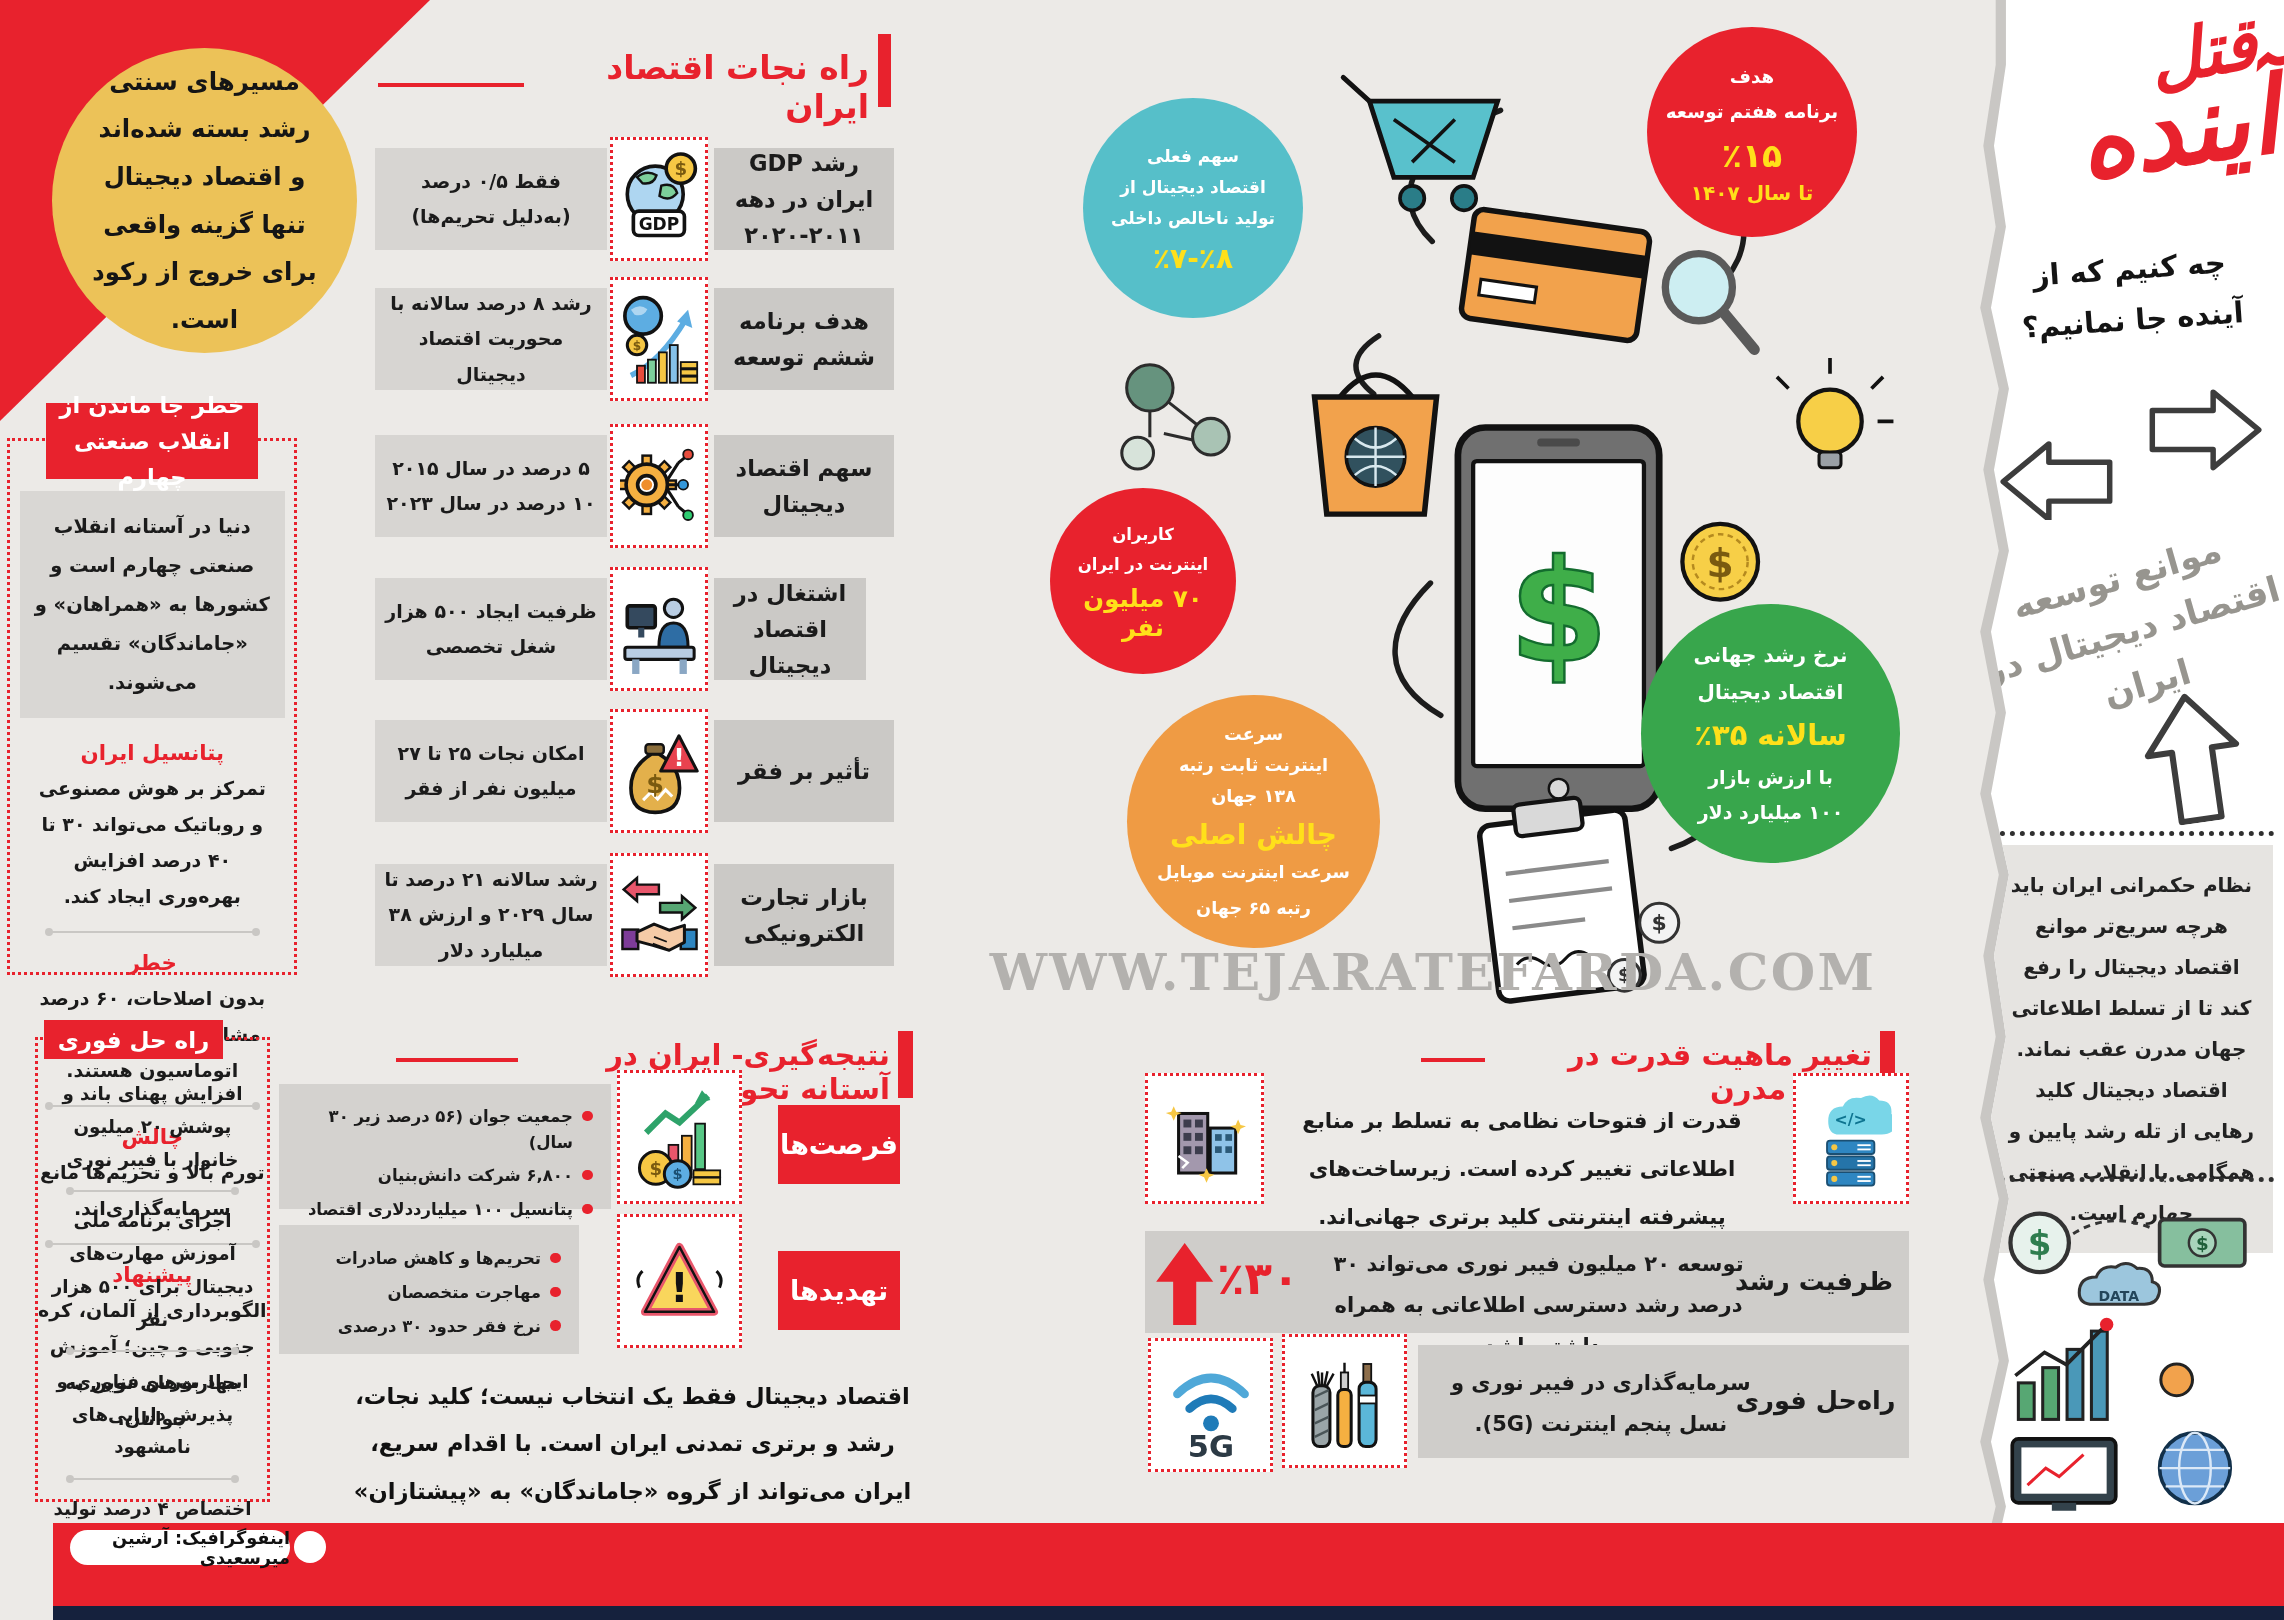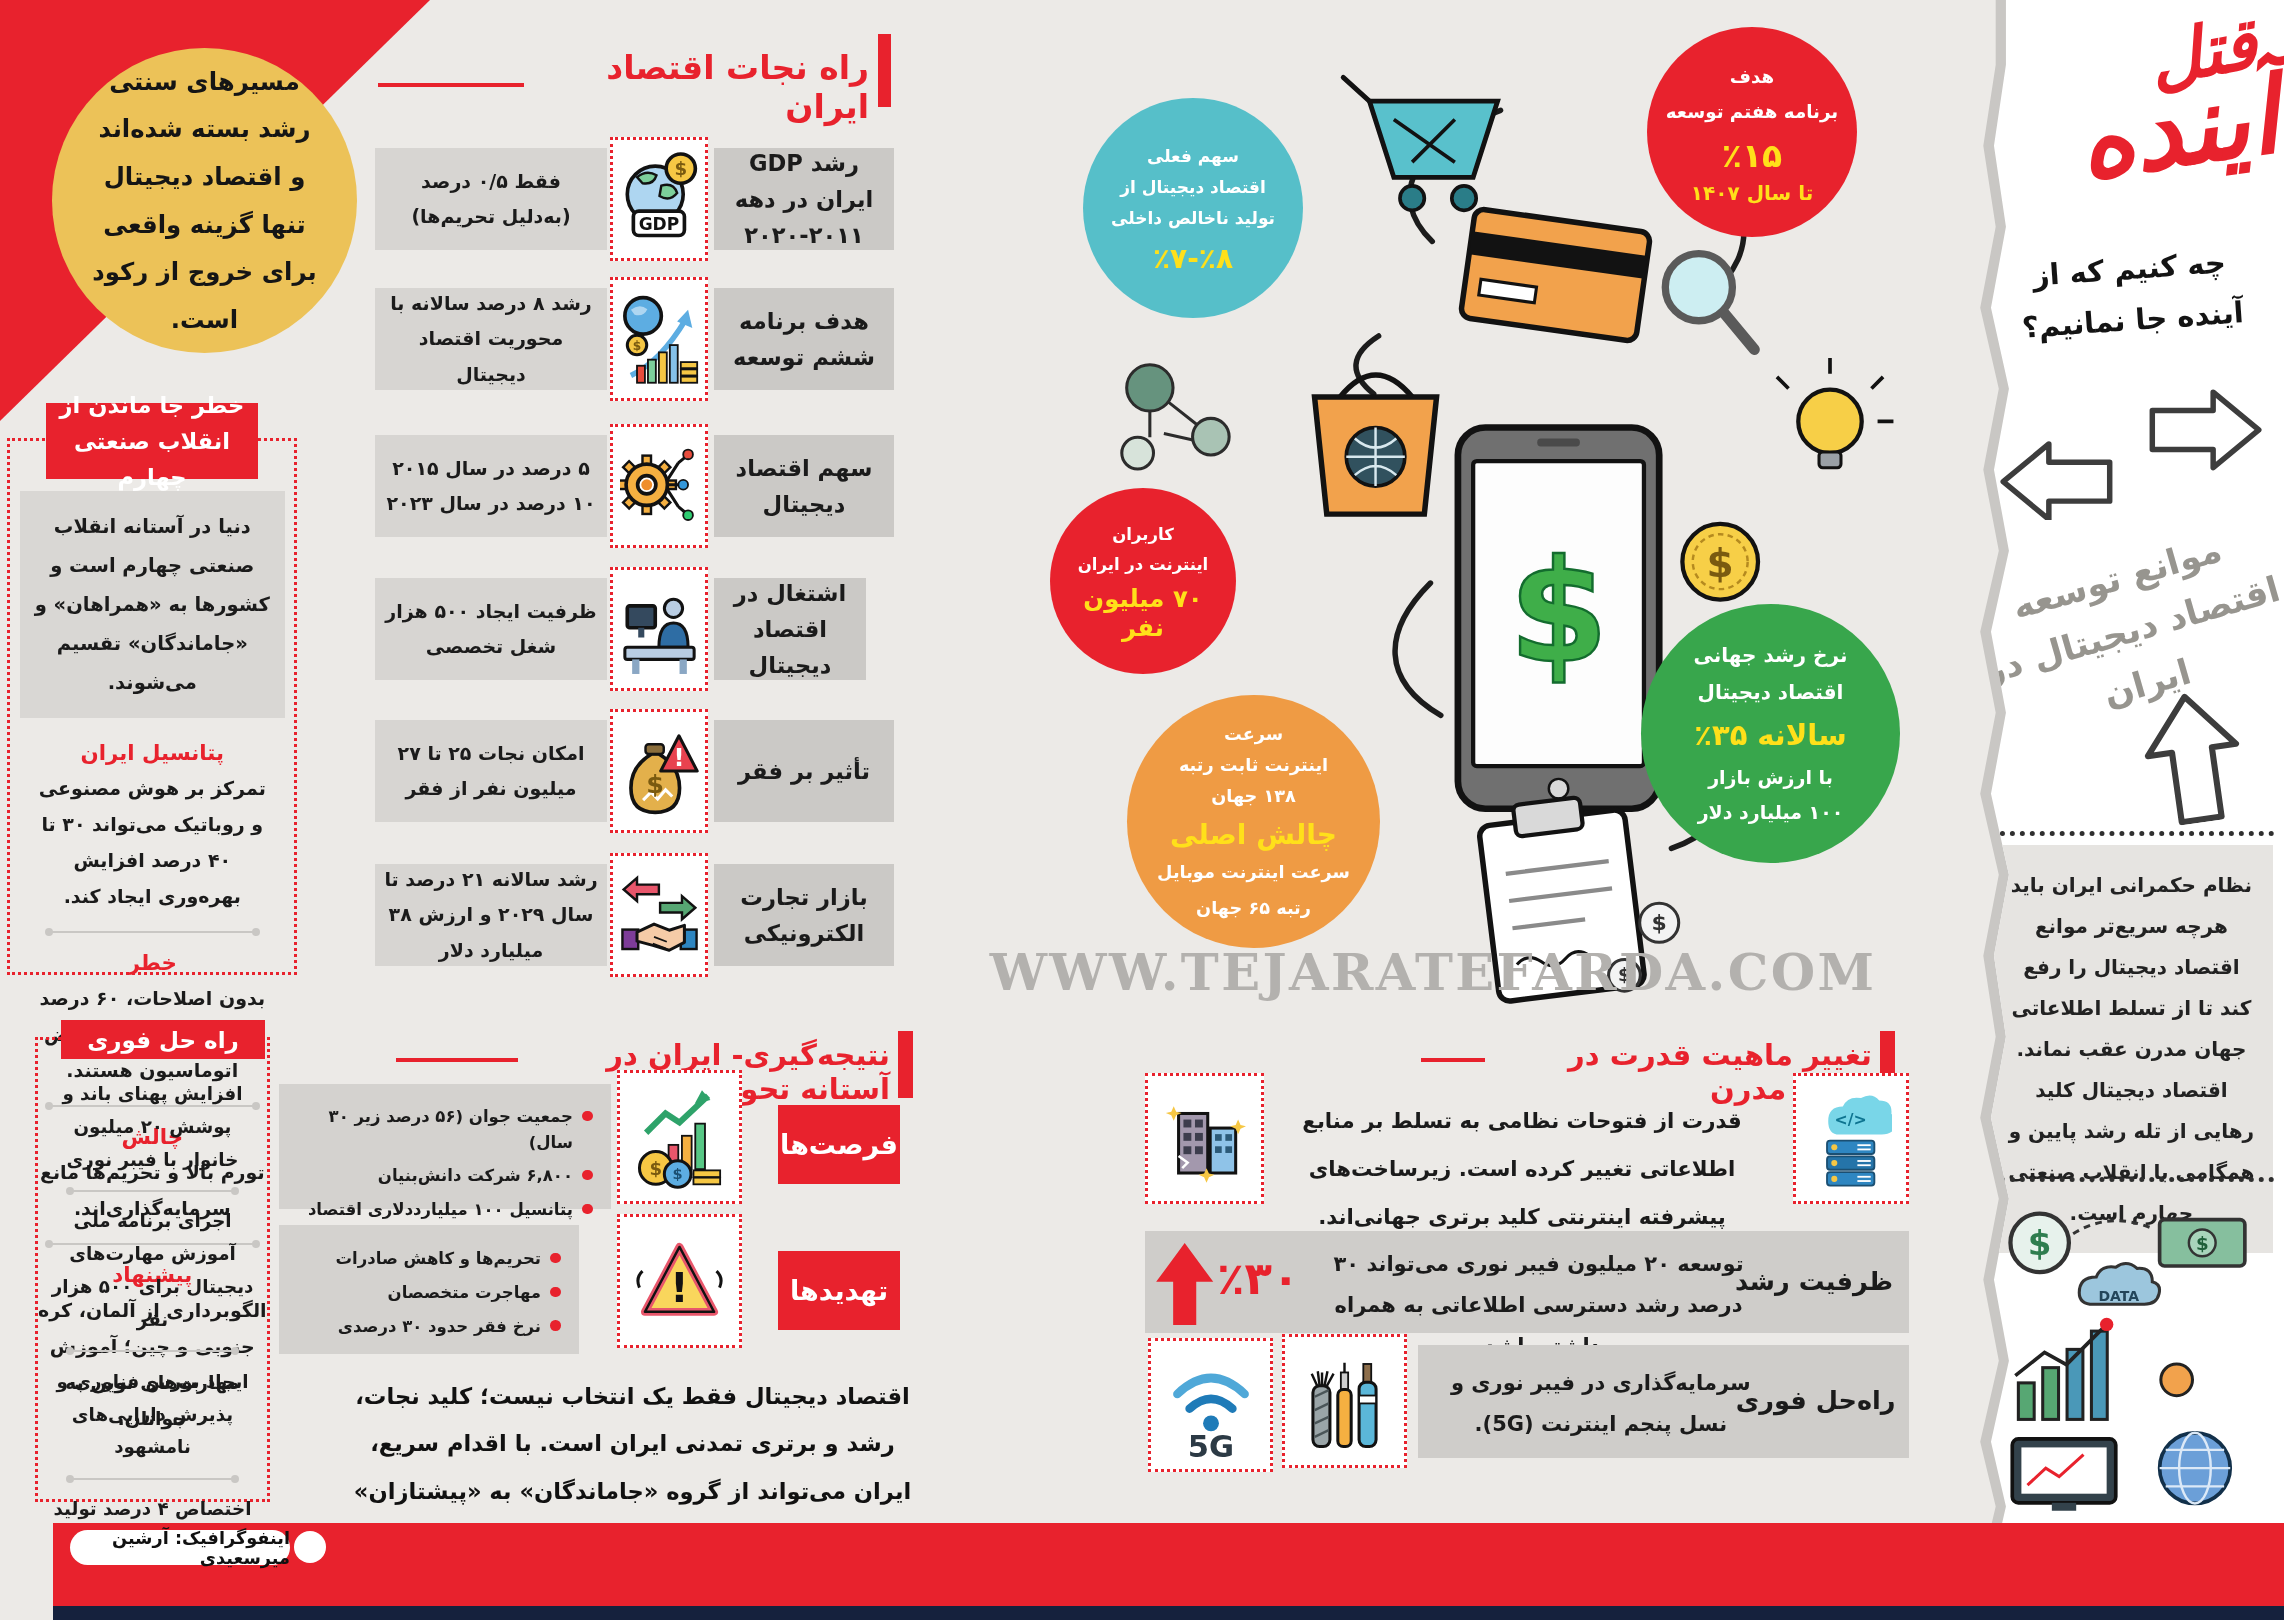--- a/index.html
+++ b/index.html
@@ -124,21 +124,21 @@
       <div class="c" style="font-size:18.3px;line-height:1.8;">افزایش پهنای باند و پوشش ۲۰ میلیون خانوار با فیبر نوری</div>
       <div class="divider" style="margin:13.4px auto;"></div>
       <div class="c" style="font-size:18.3px;line-height:1.8;">اجرای برنامه ملی آموزش مهارت‌های دیجیتال برای ۵۰۰ هزار نفر</div>
       <div class="divider" style="margin:13.4px auto;"></div>
       <div class="c" style="font-size:18.3px;line-height:1.8;">ایجاد بورس فناوری و پذیرش دارایی‌های نامشهود</div>
       <div class="divider" style="margin:13.4px auto;"></div>
       <div class="c" style="font-size:18.3px;line-height:1.8;">اختصاص ۴ درصد تولید ناخالص داخلی به تحقیق و توسعه (الگو از کره‌جنوبی)</div>
 
     </div>
   </div>
-  <div class="abs hdr" style="left:61px;top:1020px;width:204px;height:39px;font-size:23px;">
+  <div class="abs hdr" style="left:44px;top:1020px;width:179px;height:39px;font-size:23px;">
     <span>راه حل فوری</span>
   </div>
 
   <div class="abs redbar" style="left:878px;top:34px;width:13.4px;height:73px;"></div>
   <div class="abs sectitle" style="left:537px;top:48px;width:332px;font-size:33px;">راه نجات اقتصاد ایران</div>
   <div class="abs redbar" style="left:378px;top:83px;width:146px;height:4.3px;"></div>
 
   <div class="abs flex col graybox" style="left:375px;top:148px;width:232px;height:102px;font-size:19px;line-height:1.85;">
     <div>فقط ۰/۵ درصد</div>
     <div>(به‌دلیل تحریم‌ها)</div>

